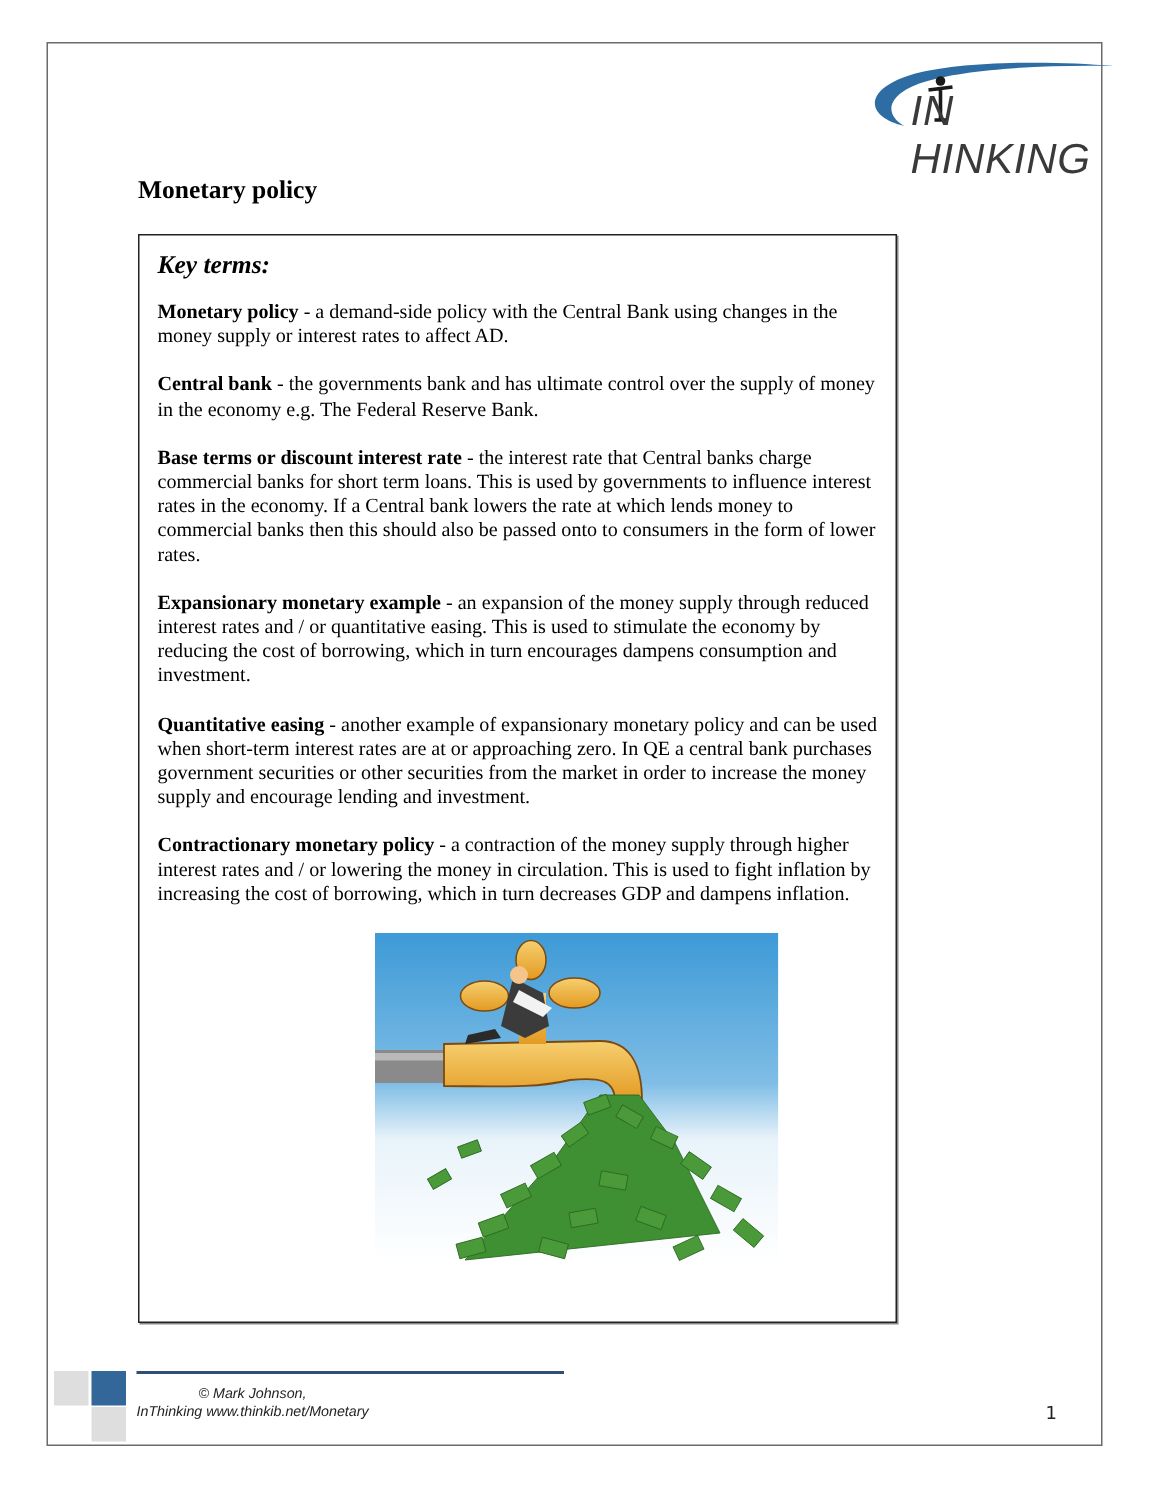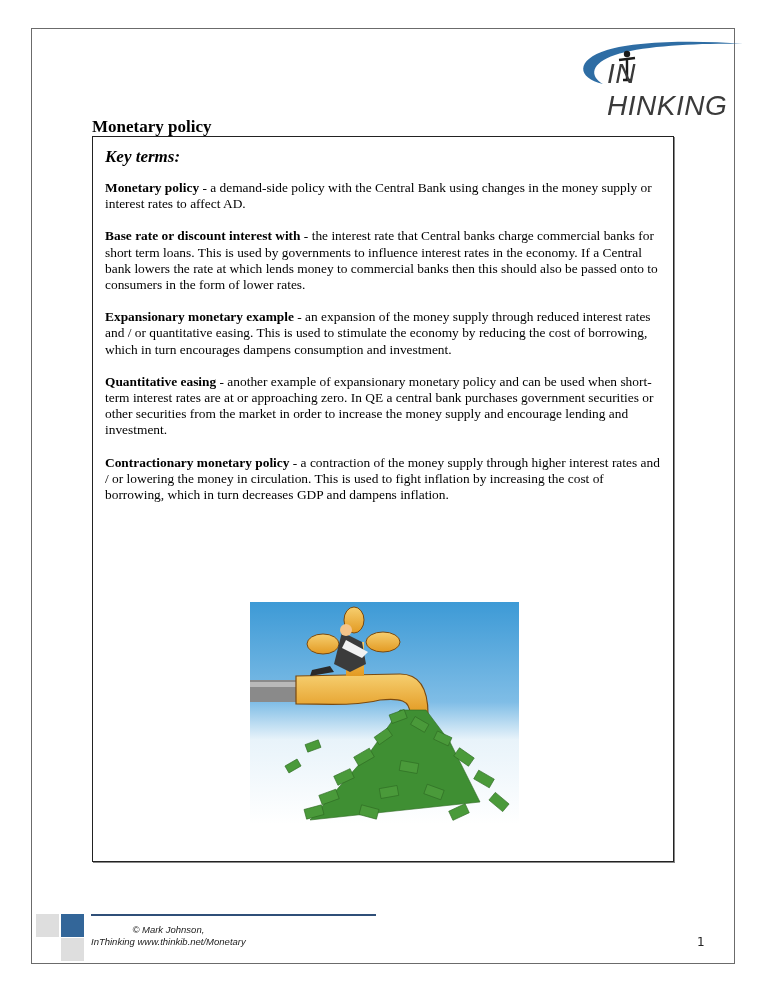--- a/index.html
+++ b/index.html
@@ -49,22 +49,22 @@
       left: 92px;
       top: 117px;
       font-size: 17px;
       font-weight: bold;
       margin: 0;
     }
 
     .key-box {
       position: absolute;
       left: 92px;
-      top: 136px;
-      width: 582px;
+      top: 156px;
+      width: 506px;
       height: 726px;
       border: 1.5px solid #222;
       box-shadow: 1px 1px 0 #888;
       box-sizing: border-box;
       padding: 10px 12px 0 12px;
     }
     .key-heading {
       font-size: 17px;
       font-weight: bold;
       font-style: italic;
@@ -143,21 +143,24 @@
 
 <h1 class="doc-title">Monetary policy</h1>
 
 <div class="key-box">
   <h2 class="key-heading">Key terms:</h2>
 
   <p class="term">
     <b>Monetary policy</b><span> -  a demand-side policy with the Central Bank using changes in the money supply or interest rates to affect AD.</span>
   </p>
   <p class="term">
-    <b>Base rate or discount interest with</b><span> - the interest rate that Central banks charge commercial banks for short term loans.  This is used by governments to influence interest rates in the economy.  If a Central bank lowers the rate at which lends money to commercial banks then this should also be passed onto to consumers in the form of lower rates.</span>
+    <b>Central bank</b><span> -  the governments bank and has ultimate control over the supply of money in the economy e.g. The Federal Reserve Bank.</span>
+  </p>
+  <p class="term">
+    <b>Base terms or discount interest rate</b><span> - the interest rate that Central banks charge commercial banks for short term loans.  This is used by governments to influence interest rates in the economy.  If a Central bank lowers the rate at which lends money to commercial banks then this should also be passed onto to consumers in the form of lower rates.</span>
   </p>
   <p class="term">
     <b>Expansionary monetary example</b><span> - an expansion of the money supply through reduced interest rates and / or quantitative easing.  This is used to stimulate the economy by reducing the cost of borrowing, which in turn encourages dampens consumption and investment.</span>
   </p>
   <p class="term">
     <b>Quantitative easing</b><span> - another example of expansionary monetary policy and can be used when short-term interest rates are at or approaching zero.  In QE a central bank purchases government securities or other securities from the market in order to increase the money supply and encourage lending and investment.</span>
   </p>
   <p class="term">
     <b>Contractionary monetary policy</b><span> - a contraction of the money supply through higher interest rates and / or lowering the money in circulation.  This is used to fight inflation by increasing the cost of borrowing, which in turn decreases GDP and dampens inflation.</span>
   </p>

